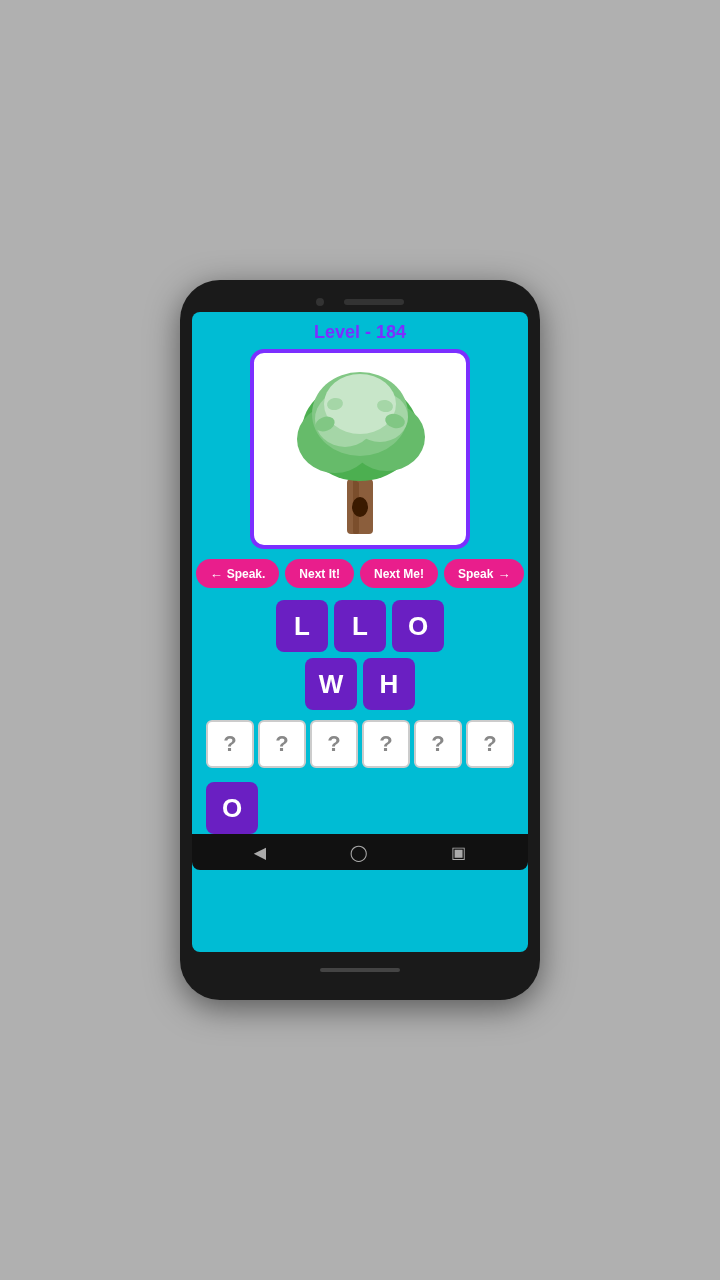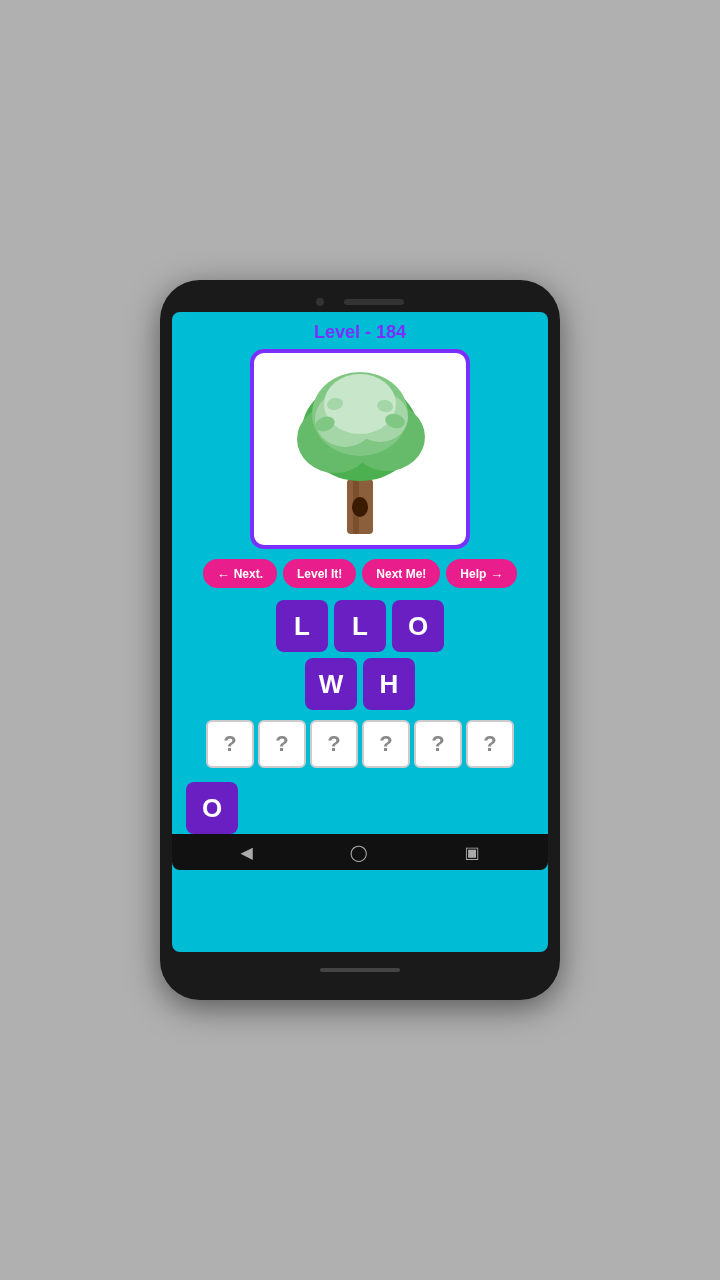--- a/index.html
+++ b/index.html
@@ -7,21 +7,21 @@
     body {
       background: #b0b0b0;
       display: flex;
       justify-content: center;
       align-items: center;
       min-height: 100vh;
       font-family: Arial, sans-serif;
     }
 
     .phone-outer {
-      width: 400px;
+      width: 360px;
       height: 720px;
       background: #1a1a1a;
       border-radius: 40px;
       padding: 18px 12px;
       display: flex;
       flex-direction: column;
       align-items: center;
       box-shadow: 0 8px 32px rgba(0,0,0,0.5);
       position: relative;
     }
@@ -243,30 +243,30 @@
         <ellipse cx="50" cy="65" rx="10" ry="7" fill="#81c784" transform="rotate(-20 50 65)"></ellipse>
         <ellipse cx="120" cy="62" rx="10" ry="7" fill="#81c784" transform="rotate(15 120 62)"></ellipse>
         <ellipse cx="60" cy="45" rx="8" ry="6" fill="#a5d6a7" transform="rotate(-10 60 45)"></ellipse>
         <ellipse cx="110" cy="47" rx="8" ry="6" fill="#a5d6a7" transform="rotate(10 110 47)"></ellipse>
       </svg>
     </div>
 
     <div class="buttons-row">
       <button class="action-btn">
         <span class="arrow">←</span>
-        <span>Next.</span>
+        <span>Speak.</span>
       </button>
       <button class="action-btn">
-        <span>Level It!</span>
+        <span>Next It!</span>
       </button>
       <button class="action-btn">
         <span>Next Me!</span>
       </button>
       <button class="action-btn">
-        <span>Help</span>
+        <span>Speak</span>
         <span class="arrow">→</span>
       </button>
     </div>
 
     <div class="letters-grid">
       <div class="letters-row">
         <div class="letter-tile">L</div>
         <div class="letter-tile">L</div>
         <div class="letter-tile">O</div>
       </div>

